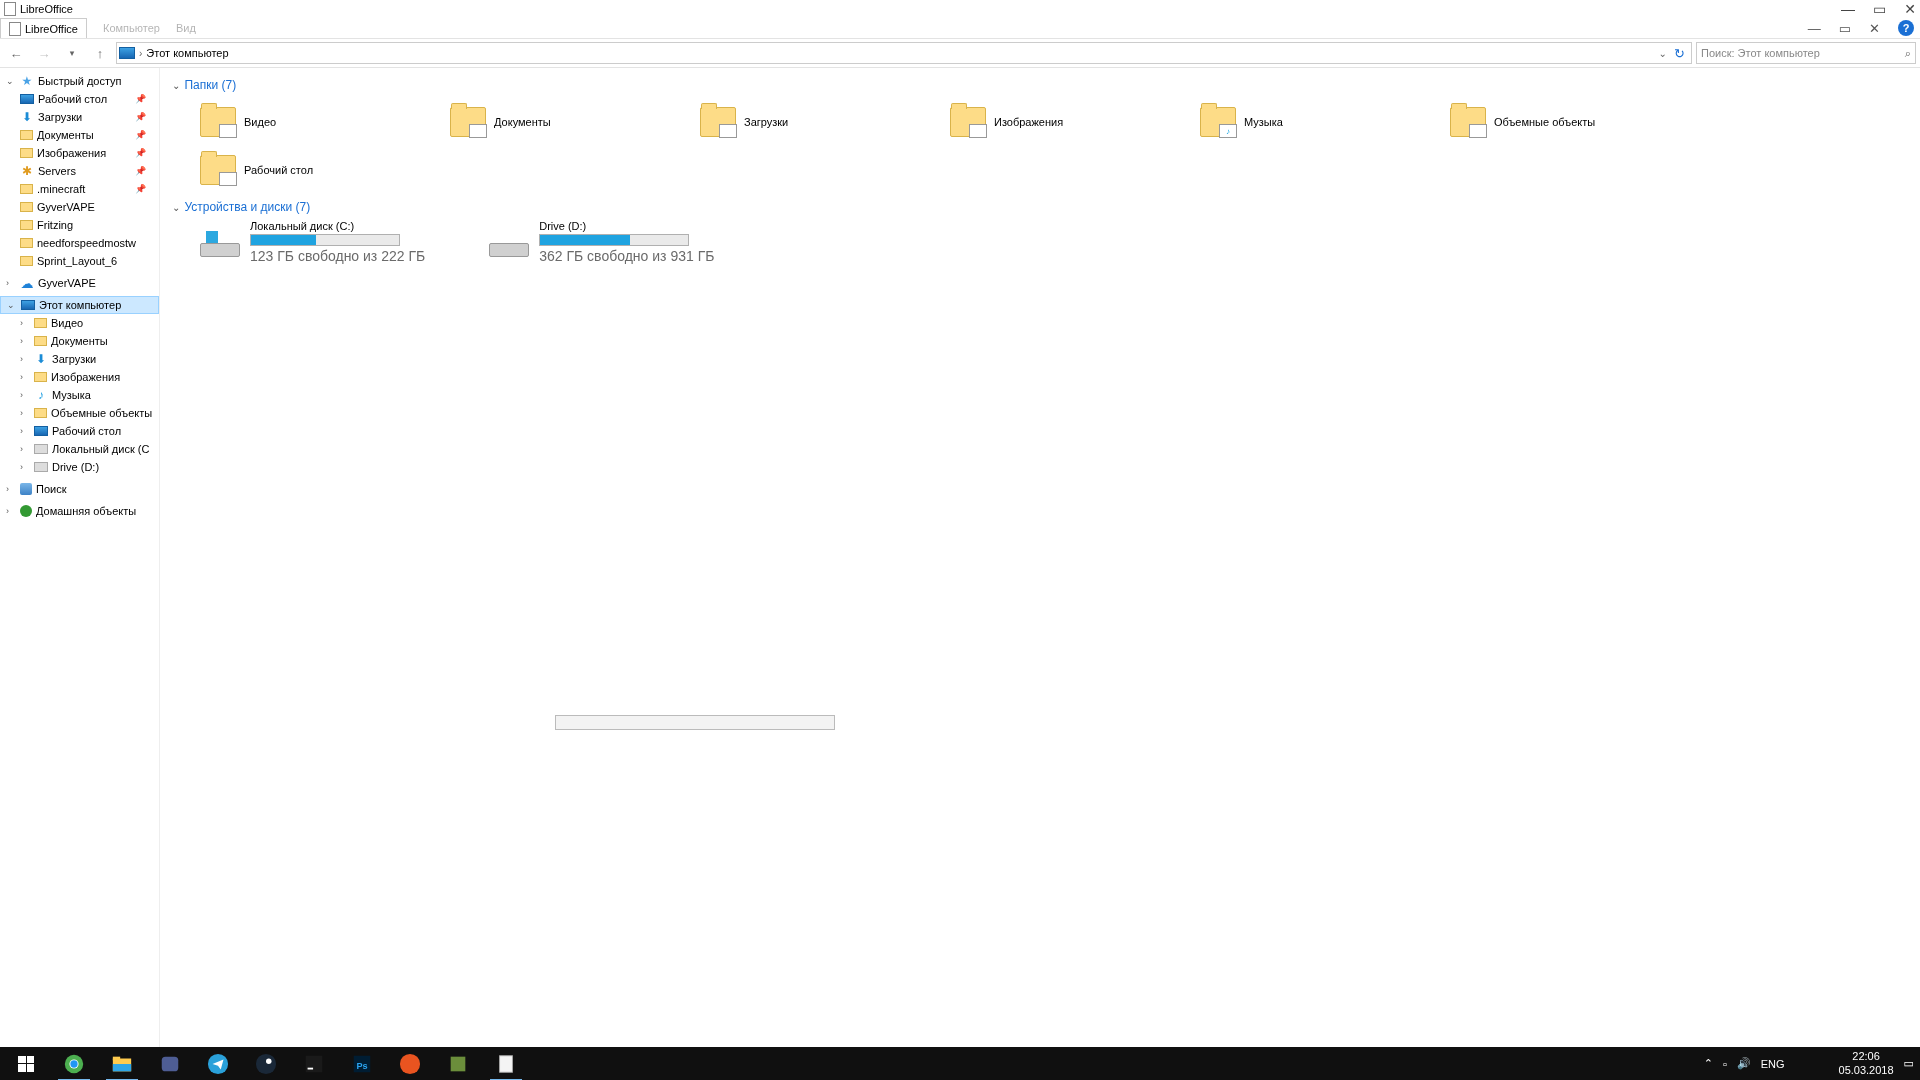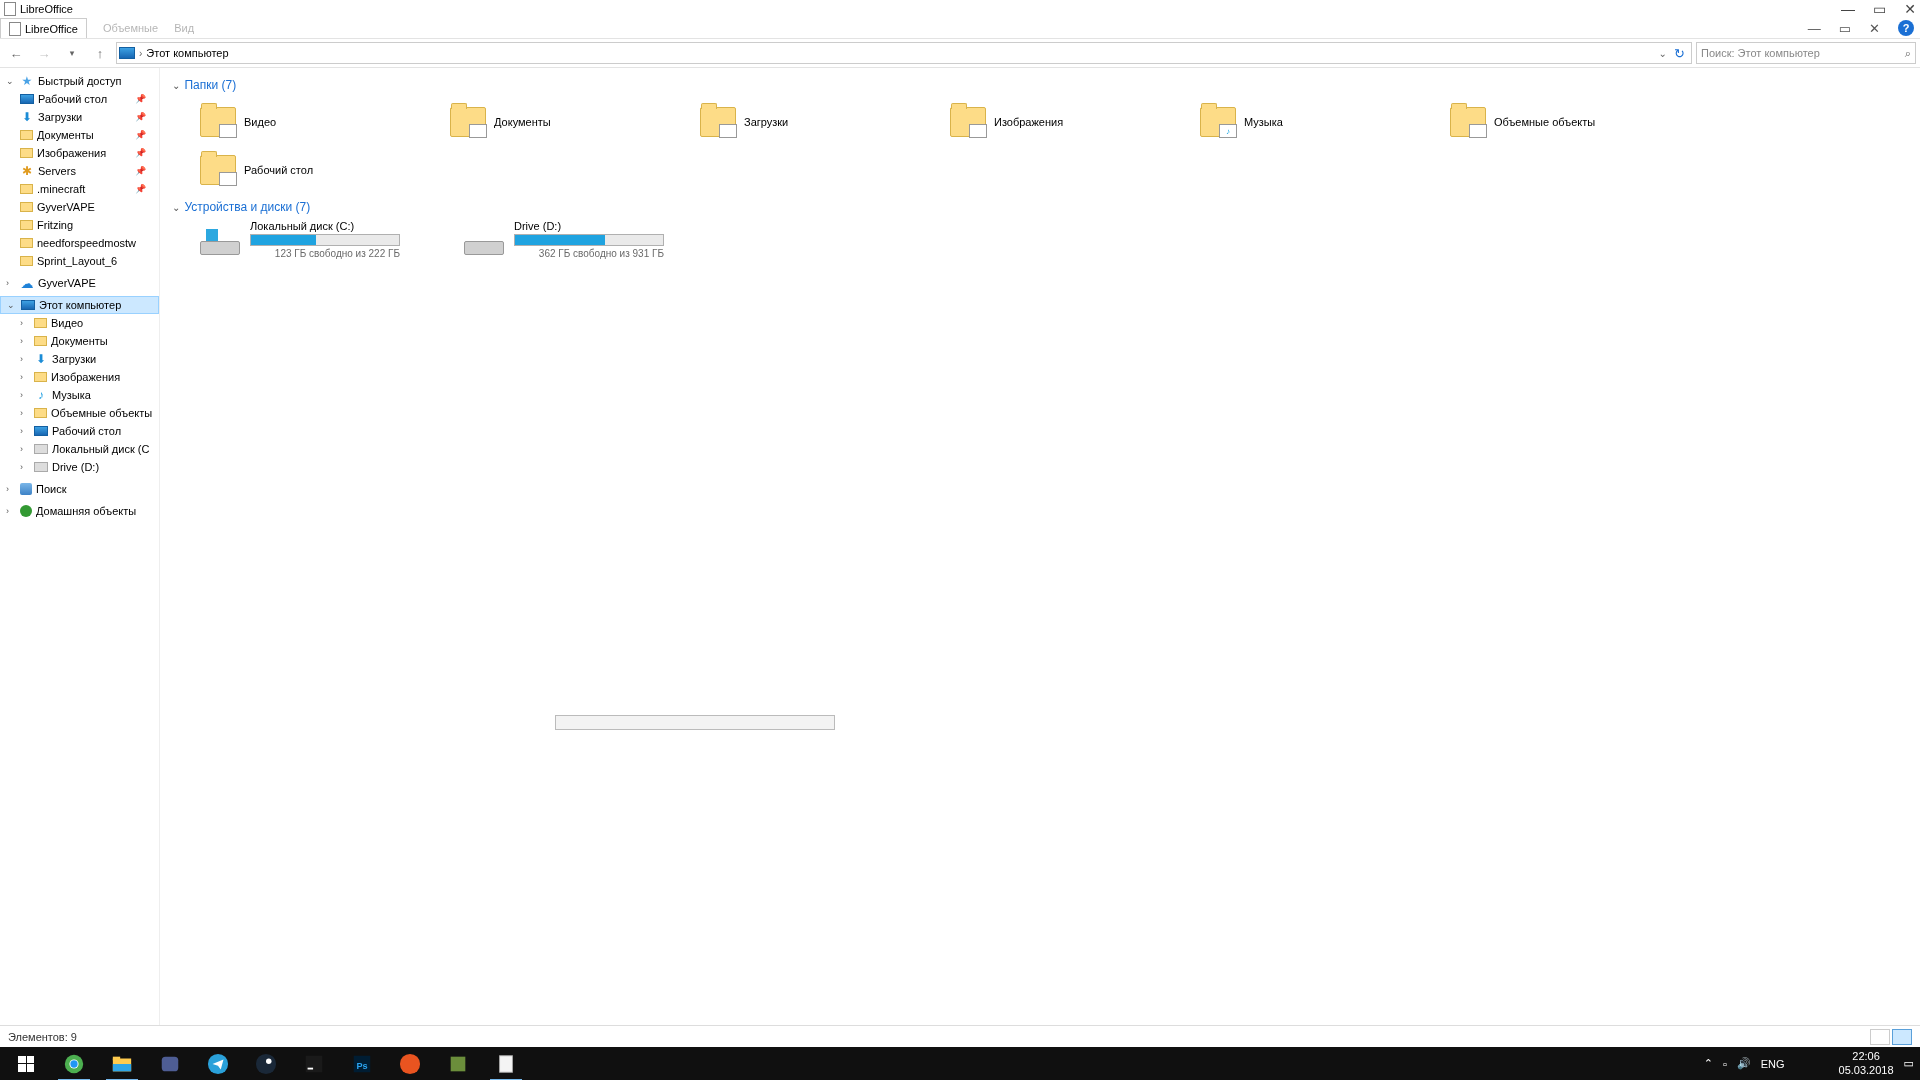--- a/index.html
+++ b/index.html
@@ -61,21 +61,21 @@
 .badge-desktop { background:#1a73d4; }
 
 .drives-row { display:flex; gap:64px; margin-left:28px; }
 .drive-item { display:flex; gap:10px; align-items:center; }
 .drive-icon { width:40px; height:30px; position:relative; }
 .drive-icon::after { content:""; position:absolute; left:0; bottom:0; width:38px; height:12px; background:#d0d0d0; border:1px solid #999; border-radius:2px; }
 .drive-c::before { content:""; position:absolute; left:6px; top:4px; width:12px; height:12px; background:#2ca8e0; }
 .drive-info { font-size:11px; }
 .drive-bar { width:150px; height:12px; border:1px solid #b0b0b0; background:#eaeaea; margin:2px 0; position:relative; }
 .drive-bar-fill { height:100%; background:#1fa3e0; }
-.drive-sub { font-size:10px; color:#6a6a6a;text-align:right; }
+.drive-sub { font-size:14px; color:#6a6a6a; }
 
 .ghost-window { position:absolute; left:555px; top:715px; width:280px; height:15px; background:#f3f3f3; border:1px solid #bbb; }
 
 .status-bar { height:22px; border-top:1px solid #ddd; display:flex; align-items:center; font-size:11px; padding:0 8px; color:#333; justify-content:space-between; }
 .status-right { display:flex; gap:2px; }
 .status-right span { width:20px; height:16px; border:1px solid #ccc; }
 .status-right span.active { background:#cce8ff; border-color:#5aa0da; }
 
 
 .taskbar { position:absolute; left:0; right:0; bottom:0; height:33px; background:#101010; display:flex; align-items:center; padding-left:2px; }
@@ -100,21 +100,21 @@
   </div>
 </div>
 
 <div class="explorer">
   <div class="exp-top">
     <div class="tab">
       <span class="icon" style="width:12px;height:14px;border:1px solid #888;display:inline-block"></span>
       <span>LibreOffice</span>
     </div>
     <div class="ghost">
-      <span>Объемные</span>
+      <span>Компьютер</span>
       <span>Вид</span>
     </div>
     <div class="exp-window-ctrl">
       <span>—</span>
       <span>▭</span>
       <span>✕</span>
       <span class="exp-help">?</span>
     </div>
   </div>
 
@@ -339,27 +339,20 @@
             <div class="drive-bar">
                 <div class="drive-bar-fill" style="width:61%"></div>
               </div>
             <div class="drive-sub">362 ГБ свободно из 931 ГБ</div>
           </div>
         </div>
       </div>
     </div>
   </div>
 
-  <div class="status-bar">
-    <span>Элементов: 9</span>
-    <div class="status-right">
-      <span></span>
-      <span class="active"></span>
-    </div>
-  </div>
 </div>
 
 <div class="ghost-window"></div>
 
 <div class="taskbar">
   <div class="tb-btn">
       <div class="tb-start">
         <span></span>
         <span></span>
         <span></span>

